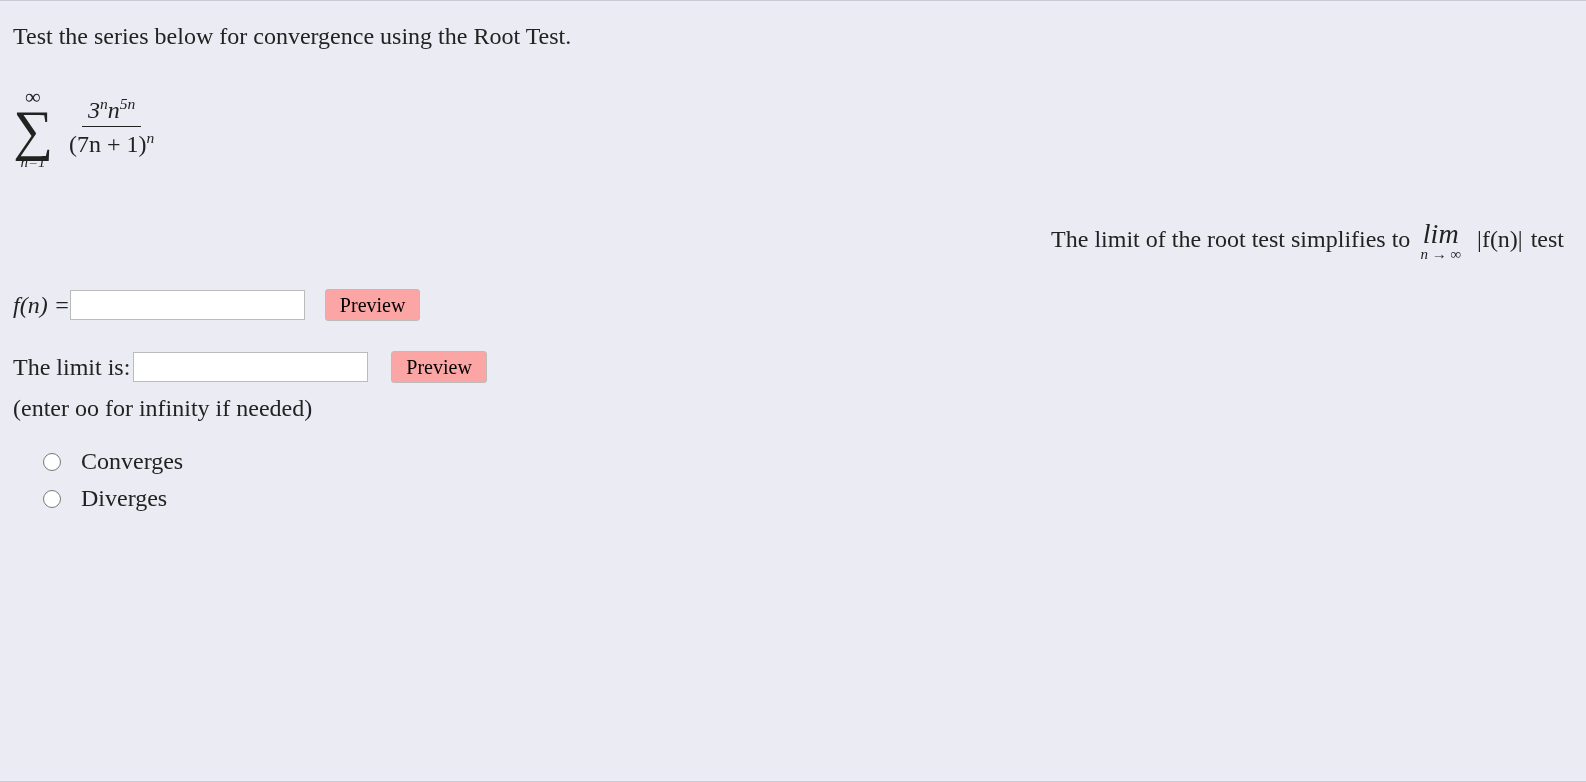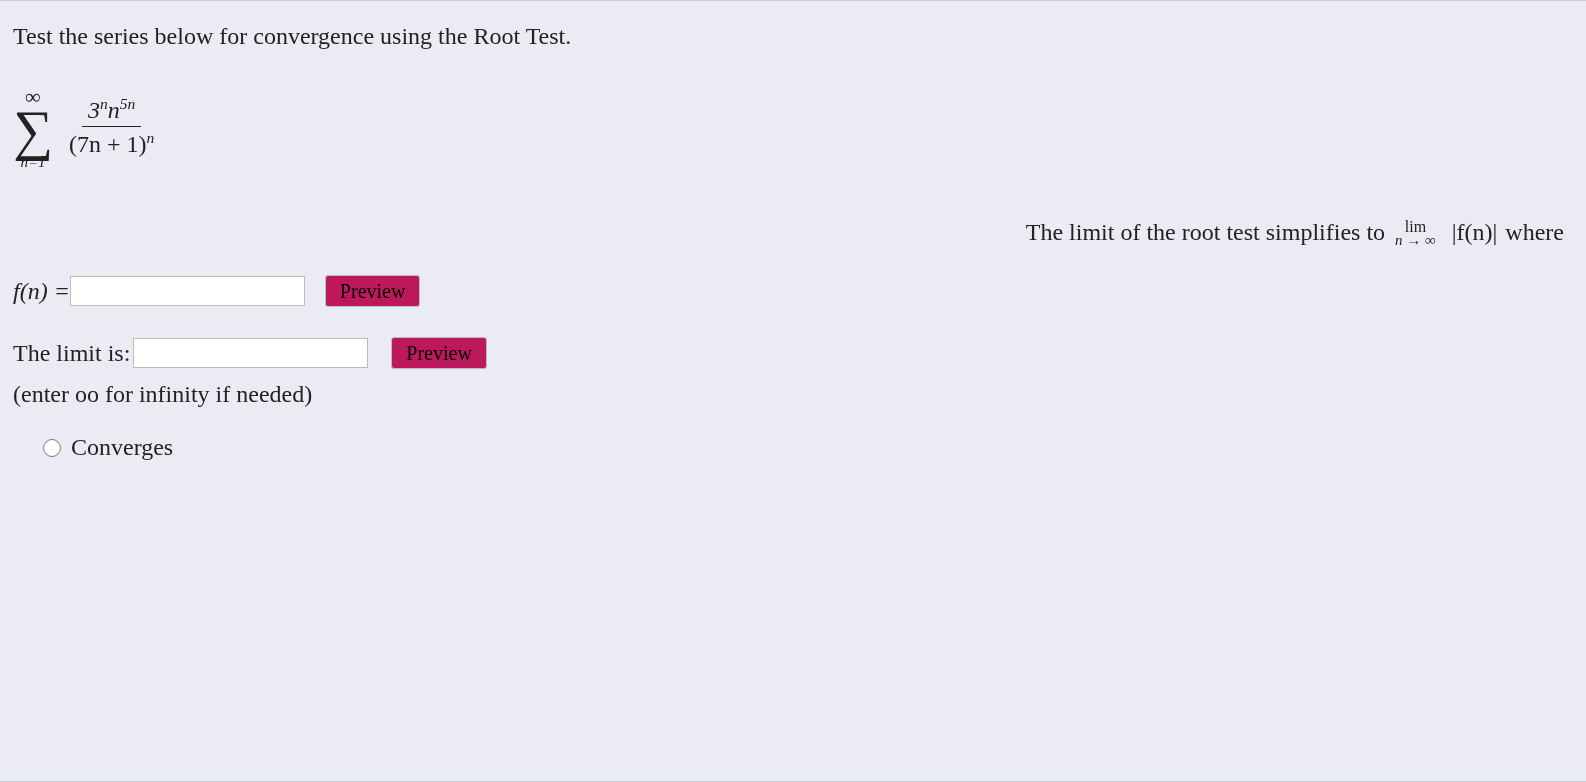--- a/index.html
+++ b/index.html
@@ -77,21 +77,22 @@
   .upright { font-style: normal; }
   .limit-expr {
     display: inline-flex;
     flex-direction: column;
     align-items: center;
     vertical-align: middle;
     font-family: 'Times New Roman', Times, serif;
     margin: 0 6px;
   }
   .limit-expr .lim-top {
-    font-size: 16px;
+    font-size: 28px;
+    font-style: italic;
   }
   .limit-expr .lim-bot {
     font-size: 15px;
     font-style: italic;
     line-height: 0.9;
     margin-top: -2px;
   }
   .math-inline {
     font-family: 'Times New Roman', Times, serif;
     font-style: italic;
@@ -107,21 +108,21 @@
     border: 1px solid #bbb;
     background: #fff;
     vertical-align: middle;
     box-sizing: border-box;
   }
   button.preview {
     height: 32px;
     padding: 2px 14px;
     font-size: 20px;
     font-family: Georgia, 'Times New Roman', Times, serif;
-    background: #be185d;
+    background: #fca5a5;
     border: 1px solid #bcbcbc;
     border-radius: 3px;
     cursor: pointer;
     vertical-align: middle;
     margin-left: 20px;
   }
   .answer-row {
     display: flex;
     align-items: center;
     margin: 28px 0 10px 0;
@@ -135,21 +136,21 @@
   .hint {
      margin: 12px 0 26px 0;
   }
   .radios {
     margin-top: 18px;
     padding-left: 30px;
   }
   .radio-line {
     display:flex;
     align-items:center;
-    gap:10px;
+    gap:20px;
     margin: 10px 0;
   }
   input[type="radio"]{
     width:18px;
     height:18px;
     margin:0;
   }
   .sentence-with-lim {
     display:flex;
     align-items: center;
@@ -178,21 +179,21 @@
     </span>
   </div>
 
   <div class="sentence-with-lim">
     <span>The limit of the root test simplifies to</span>
     <span class="limit-expr">
       <span class="lim-top">lim</span>
       <span class="lim-bot">n → ∞</span>
     </span>
     <span class="math-inline abs-bars" style="margin-left:6px;">|f(n)|</span>
-    <span style="margin-left:4px;">where</span>
+    <span style="margin-left:4px;">test</span>
   </div>
 
   <div class="answer-row">
     <span class="math-inline">f(n) =</span>
     <input type="text" value="" style="">
     <button class="preview">Preview</button>
   </div>
 
   <div class="limit-row">
     <span>The limit is:</span>
@@ -200,15 +201,19 @@
     <button class="preview">Preview</button>
   </div>
   <div class="hint">(enter oo for infinity if needed)</div>
 
 
   <div class="radios">
     <label class="radio-line">
       <input type="radio" name="conclusion" style="">
       <span>Converges</span>
     </label>
+    <label class="radio-line">
+      <input type="radio" name="conclusion" style="">
+      <span>Diverges</span>
+    </label>
   </div>
 
 </div>
 
 </body></html>

